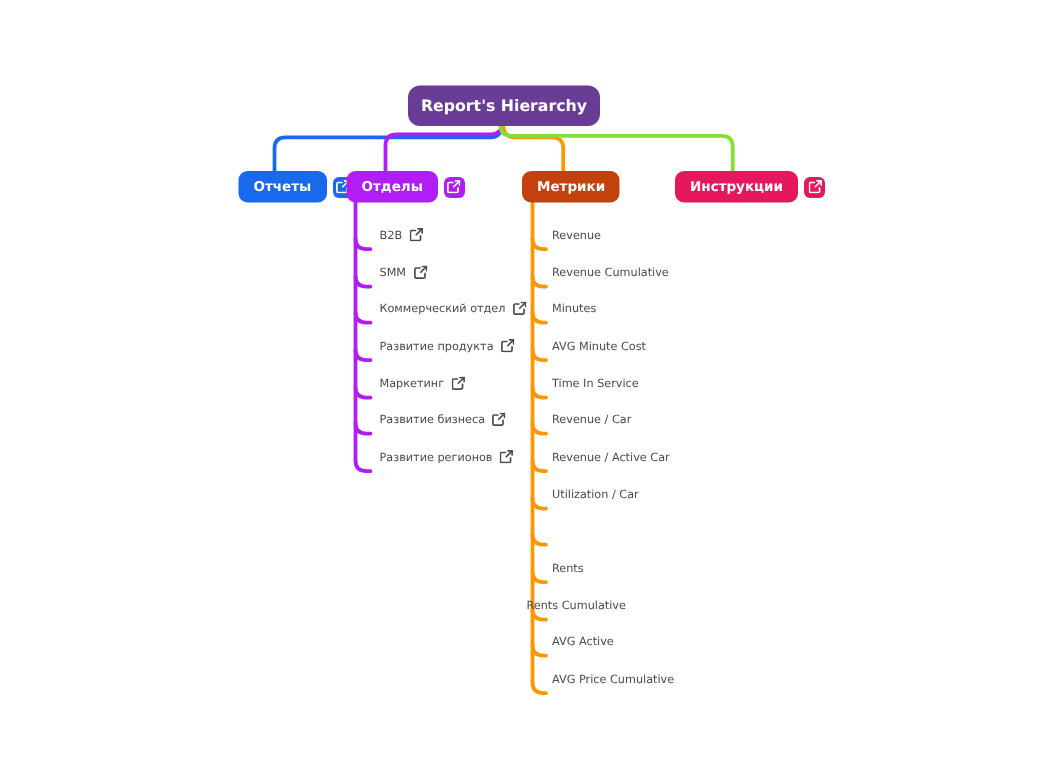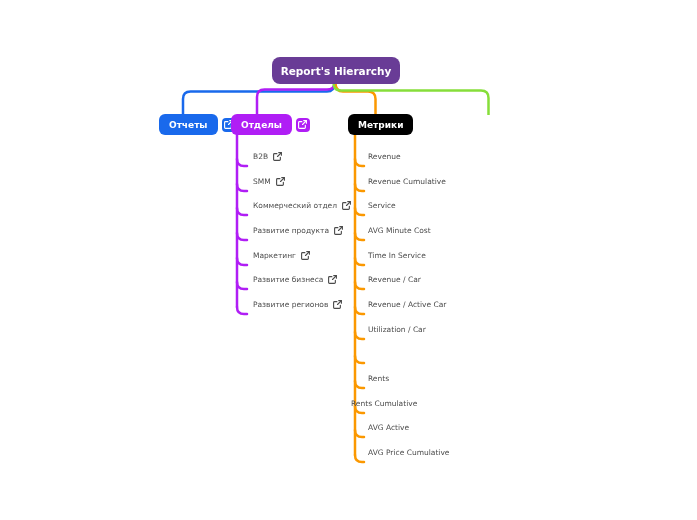--- a/index.html
+++ b/index.html
@@ -16,21 +16,21 @@
     color:#fff;font-weight:bold;font-size:10.5px;z-index:2;cursor:pointer;
   }
   
   .branch-group{position:absolute;display:flex;align-items:center;gap:4px;z-index:2;}
   .pill{
     height:21px;box-sizing:border-box;border-radius:6px;display:flex;align-items:center;justify-content:center;
     padding:0 10px;color:#fff;font-weight:bold;font-size:9px;white-space:nowrap;cursor:pointer;
   }
   .bg-blue{background:#1969EC;}
   .bg-purple{background:#B01EF5;}
-  .bg-orange{background:#000000;}
+  .bg-orange{background:#c2410c;}
   .bg-crimson{background:#E6185D;}
   .chip{
     width:14px;height:14px;border-radius:4px;display:flex;align-items:center;justify-content:center;
     color:#fff;cursor:pointer;flex:0 0 auto;
   }
   .chip svg{display:block;}
   
   .leaf{position:absolute;display:flex;width:max-content;z-index:1;cursor:pointer;}
   .leaf-row{display:flex;align-items:center;gap:5px;height:13px;}
   .o .leaf-row{padding-left:7px;}
@@ -117,20 +117,30 @@
         </svg>
     </span>
   </div>
 
   <div class="branch-group" style="left:348px;top:114px">
     <div class="pill bg-orange" style="min-width:55px">
       <span>Метрики</span>
     </div>
   </div>
 
+  <div class="branch-group" style="left:450px;top:114px">
+    <div class="pill bg-crimson" style="min-width:77px">
+      <span>Инструкции</span>
+    </div>
+    <span class="chip bg-crimson">
+      <svg width="9" height="9" viewBox="0 0 12 12">
+          <use href="#ext-link"></use>
+        </svg>
+    </span>
+  </div>
 
   <div class="leaf o" style="left:246px;top:150px">
     <div class="leaf-row">
       <span class="leaf-label">B2B</span>
       <svg class="leaf-icon" width="9" height="9" viewBox="0 0 12 12">
           <use href="#ext-link"></use>
         </svg>
     </div>
     <div class="leaf-bar"></div>
   </div>
@@ -196,21 +206,21 @@
     <div class="leaf-bar"></div>
   </div>
   <div class="leaf m" style="left:362px;top:175px">
     <div class="leaf-row">
       <span class="leaf-label">Revenue Cumulative</span>
     </div>
     <div class="leaf-bar"></div>
   </div>
   <div class="leaf m" style="left:362px;top:199px">
     <div class="leaf-row">
-      <span class="leaf-label">Service</span>
+      <span class="leaf-label">Minutes</span>
     </div>
     <div class="leaf-bar"></div>
   </div>
   <div class="leaf m" style="left:362px;top:224px">
     <div class="leaf-row">
       <span class="leaf-label">AVG Minute Cost</span>
     </div>
     <div class="leaf-bar"></div>
   </div>
   <div class="leaf m" style="left:362px;top:249px">

